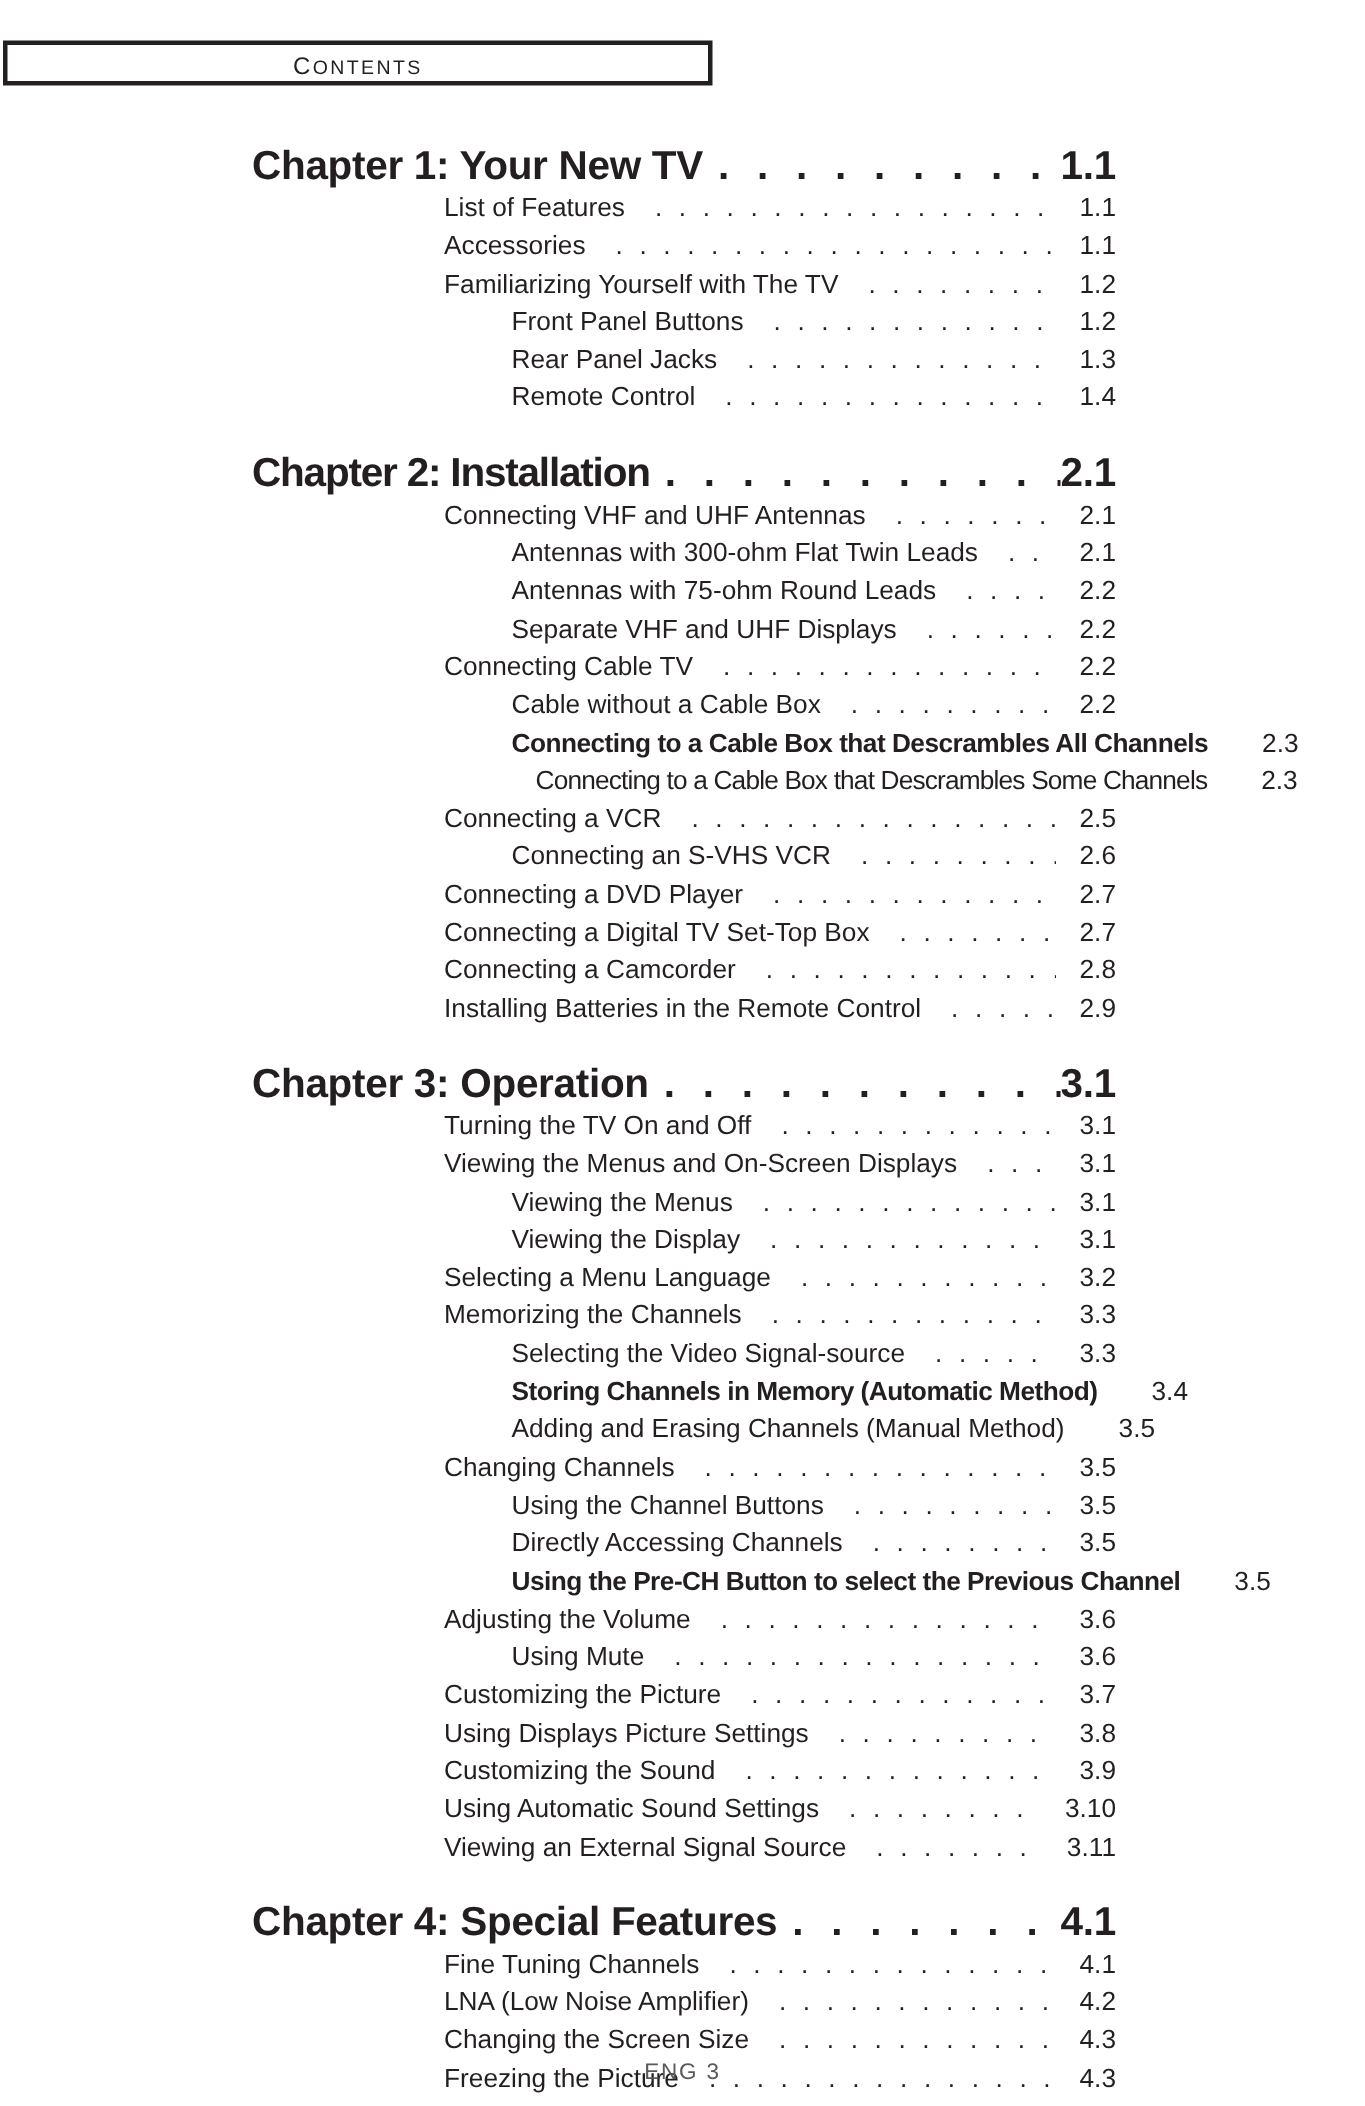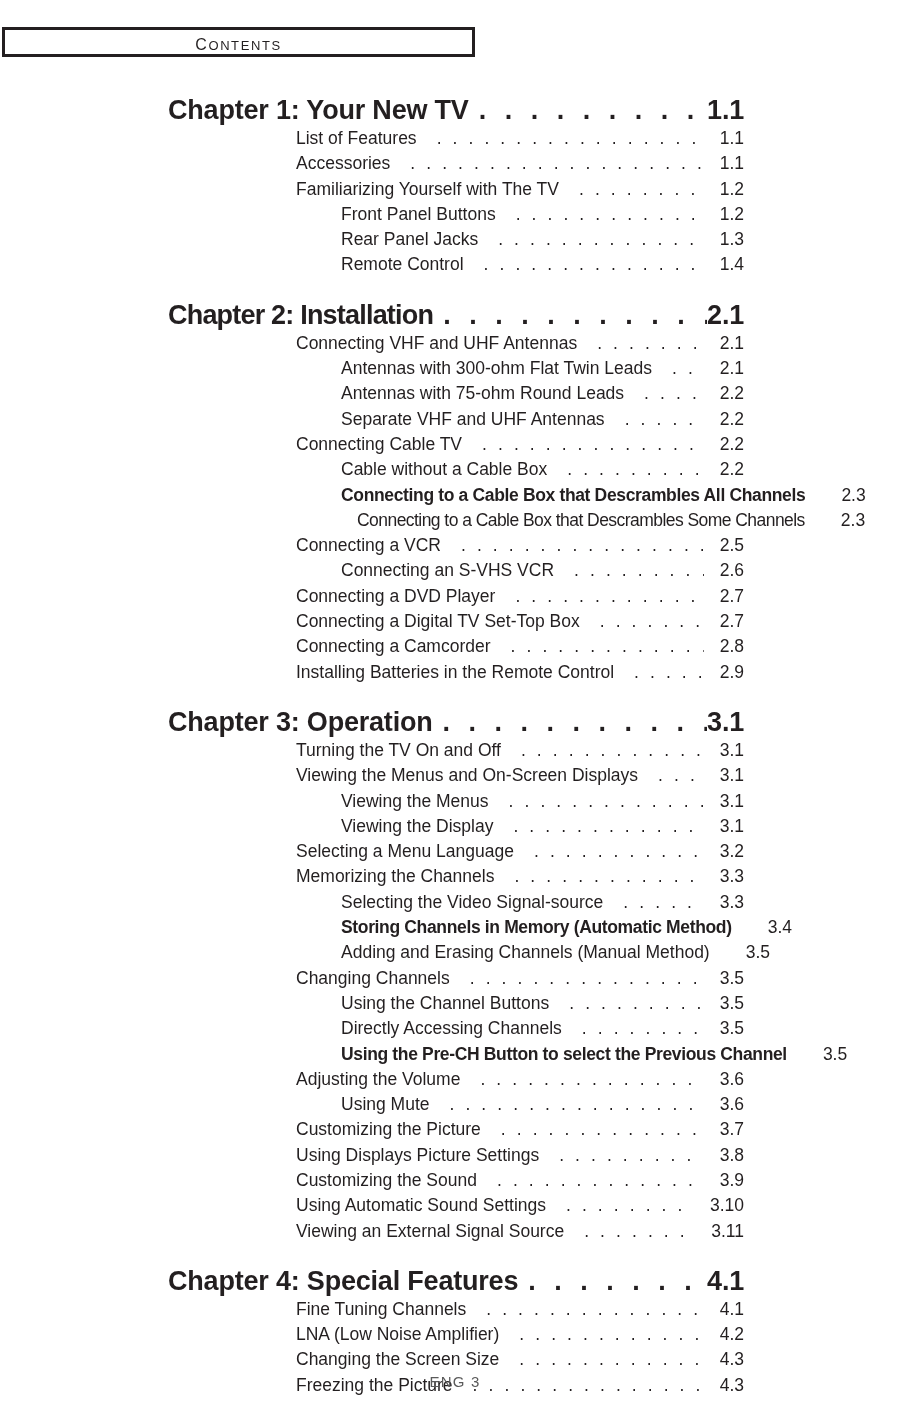--- a/index.html
+++ b/index.html
@@ -202,21 +202,21 @@
         <span class="etitle">Antennas with 300-ohm Flat Twin Leads</span>
         <span class="eleader">. . . . . . . . . . . . . . . . . . . . . . . . . . . . . . . . . . . . . . . . . . . . . . . . . . . . . . . . . . . . . . . . . . . . . . . . . . . .</span>
         <span class="epage">2.1</span>
       </div>
       <div class="entry l2">
         <span class="etitle">Antennas with 75-ohm Round Leads</span>
         <span class="eleader">. . . . . . . . . . . . . . . . . . . . . . . . . . . . . . . . . . . . . . . . . . . . . . . . . . . . . . . . . . . . . . . . . . . . . . . . . . . .</span>
         <span class="epage">2.2</span>
       </div>
       <div class="entry l2">
-        <span class="etitle">Separate VHF and UHF Antennas</span>
+        <span class="etitle">Separate VHF and UHF Displays</span>
         <span class="eleader">. . . . . . . . . . . . . . . . . . . . . . . . . . . . . . . . . . . . . . . . . . . . . . . . . . . . . . . . . . . . . . . . . . . . . . . . . . . .</span>
         <span class="epage">2.2</span>
       </div>
       <div class="entry l1">
         <span class="etitle">Connecting Cable TV</span>
         <span class="eleader">. . . . . . . . . . . . . . . . . . . . . . . . . . . . . . . . . . . . . . . . . . . . . . . . . . . . . . . . . . . . . . . . . . . . . . . . . . . .</span>
         <span class="epage">2.2</span>
       </div>
       <div class="entry l2">
         <span class="etitle">Cable without a Cable Box</span>

